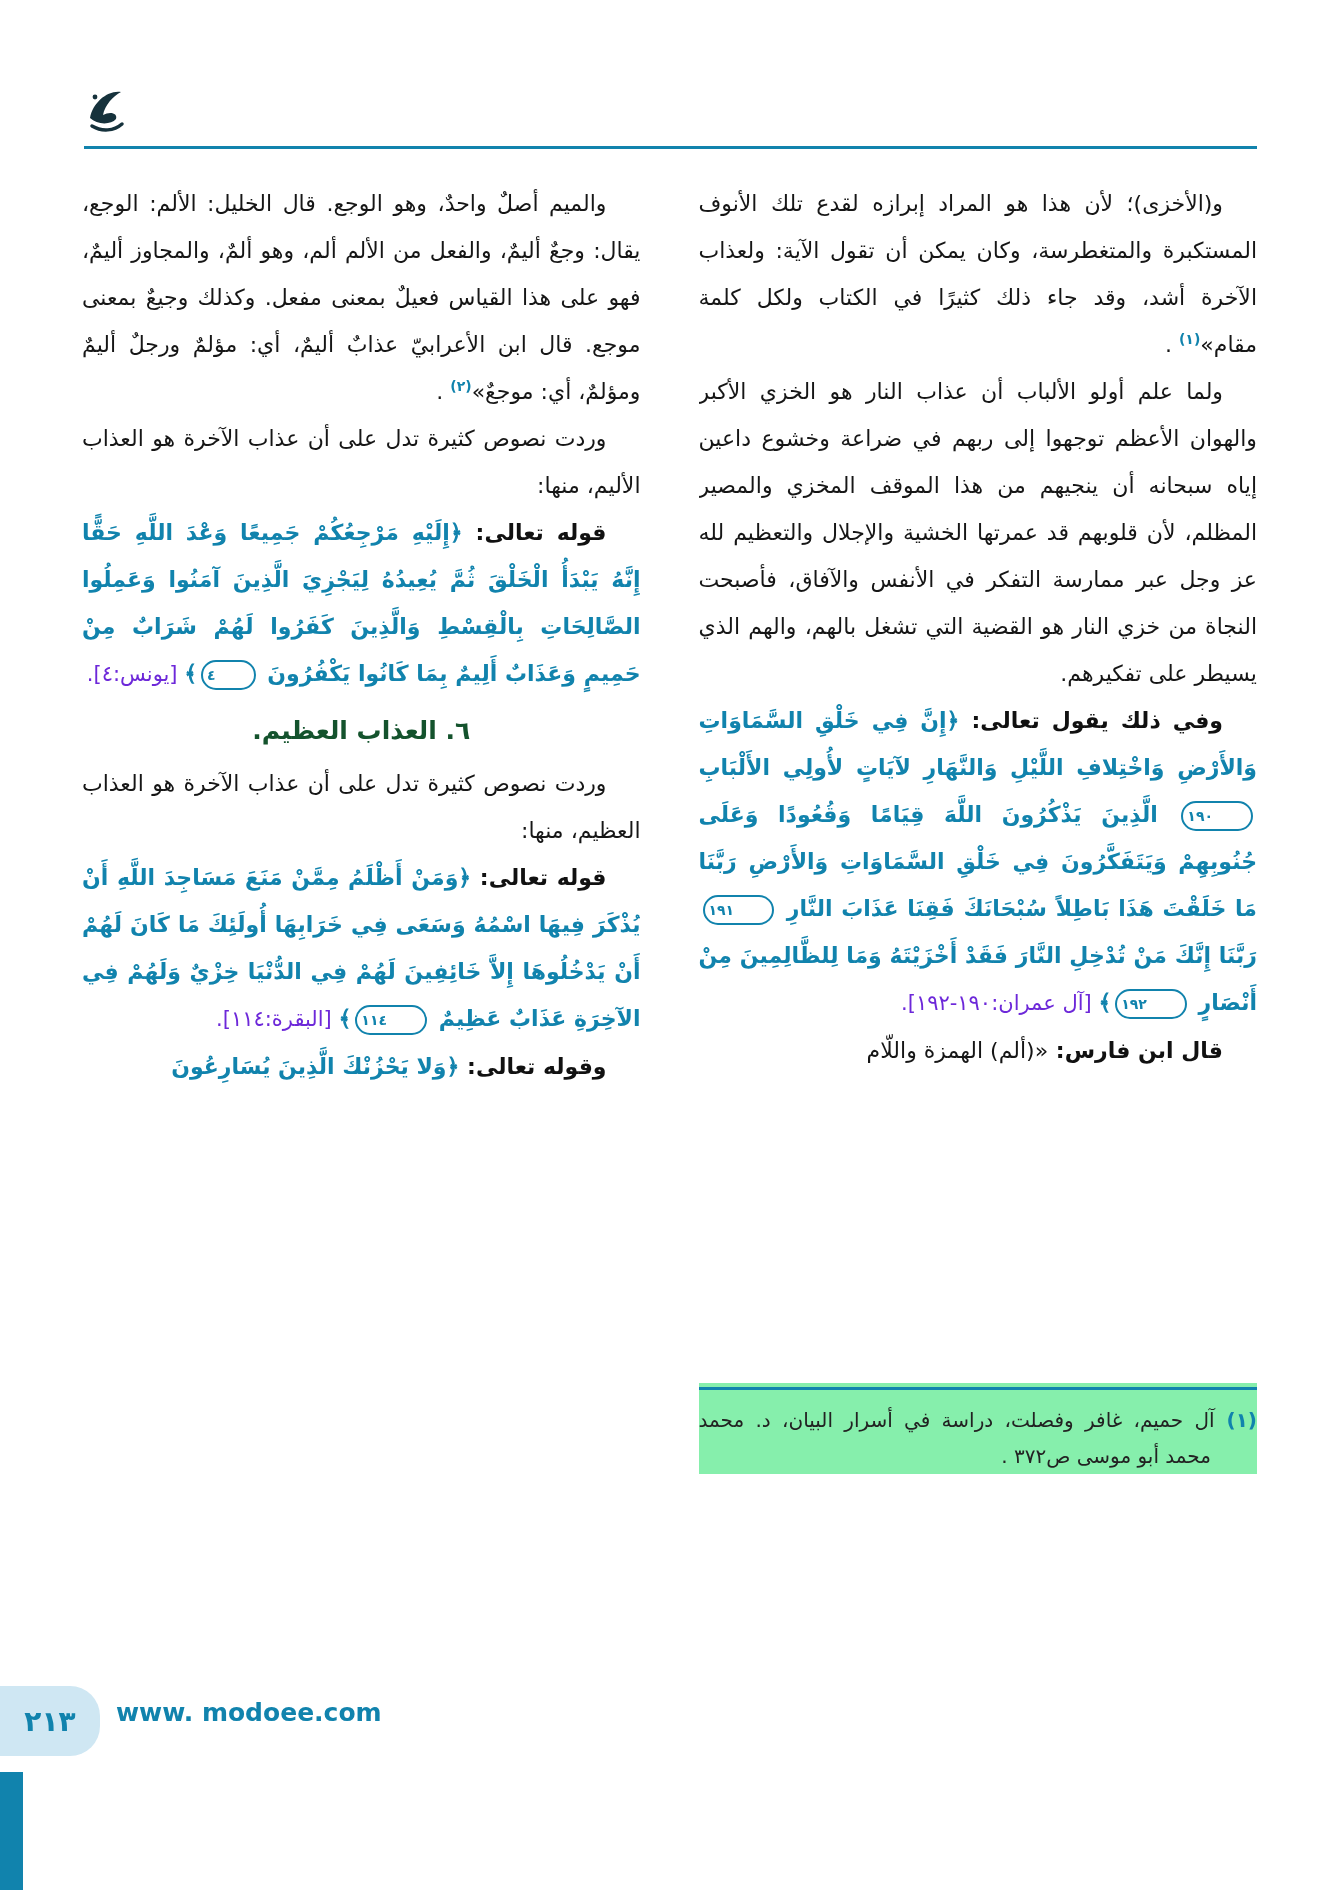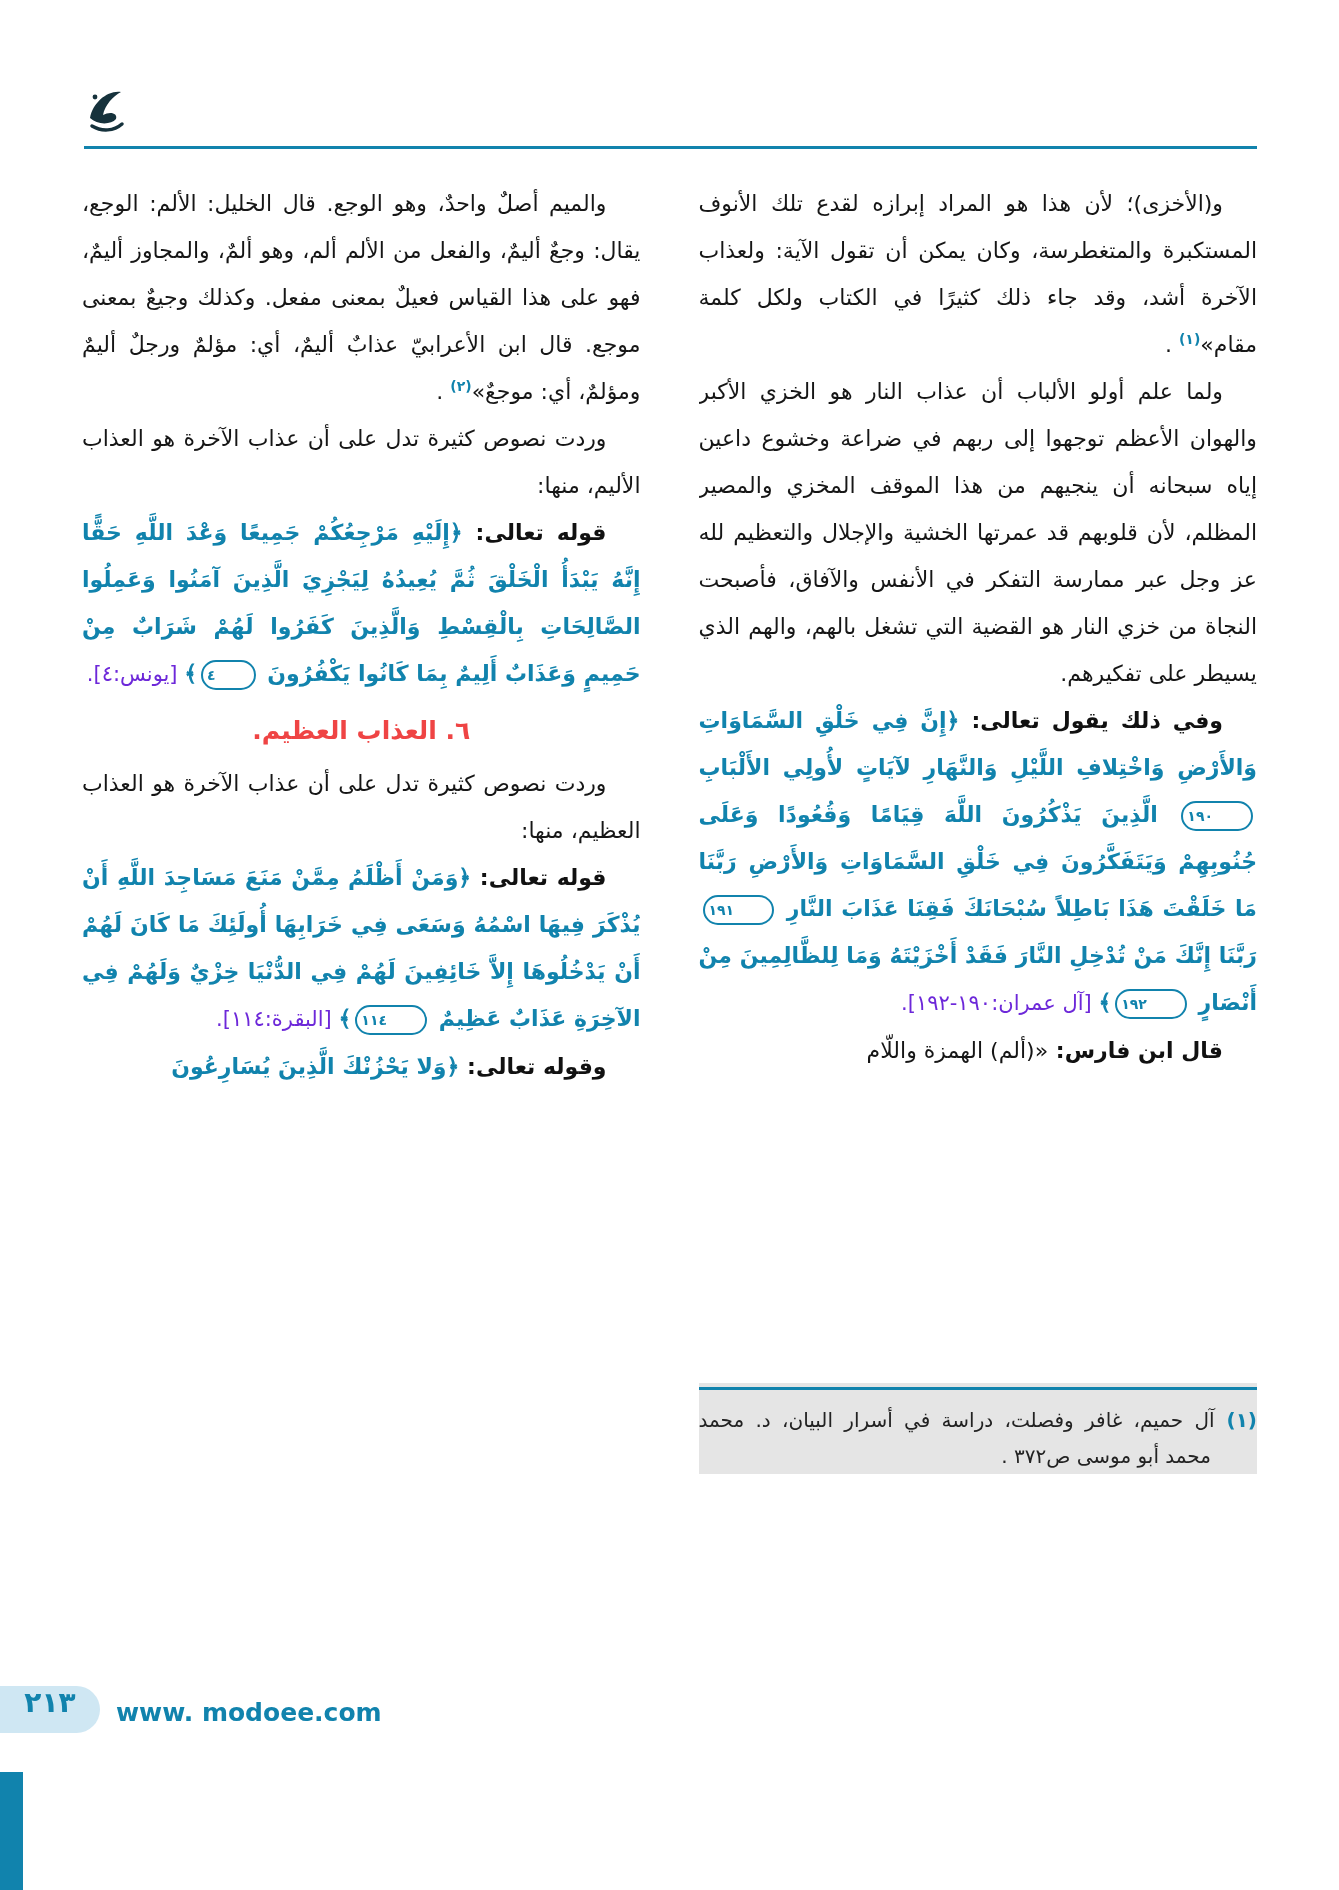--- a/index.html
+++ b/index.html
@@ -24,48 +24,48 @@
   .columns{
     position:absolute;top:180px;left:82px;right:82px;height:1294px;
     display:flex;gap:58px;direction:rtl;
   }
   .col{flex:1;position:relative;overflow:hidden;}
   .para{
     font-size:22px;line-height:47px;color:#161616;
     text-align:justify;text-indent:34px;margin:0;
   }
   .heading{
-    font-size:25px;line-height:50px;font-weight:bold;color:#ef4444;
+    font-size:25px;line-height:50px;font-weight:bold;color:#14532d;
     text-align:center;margin:8px 0 4px;
   }
   .seg-lead{font-weight:bold;color:#111;}
   .seg-quran{color:var(--accent);font-weight:bold;}
   .seg-ref{color:#6d28d9;font-size:21px;}
   .seg-fn{color:var(--accent);font-size:14px;font-weight:bold;vertical-align:super;line-height:0;}
   .verse-num{
     display:inline-block;min-width:30px;height:30px;line-height:26px;
     border:2px solid var(--accent);border-radius:16px;
     color:var(--accent);font-size:14px;font-weight:bold;
     text-align:center;vertical-align:middle;margin:0 4px;padding:0 4px;
     background:#fff;
   }
   .footnotes{
-    position:absolute;bottom:0;left:0;right:0;background:#e5e5e5;padding-top:4px;
+    position:absolute;bottom:0;left:0;right:0;background:#86efac;padding-top:4px;
   }
   .fn-sep{height:3px;background:var(--accent);margin-bottom:12px;}
   .footnote{
     font-size:20px;line-height:36px;color:#222;text-align:justify;
     padding-right:46px;text-indent:-46px;margin:0;
   }
   .fn-mark{color:var(--accent);font-weight:bold;}
   
   .page-tab{
-    position:absolute;left:0;top:1686px;width:100px;height:47px;
+    position:absolute;left:0;top:1686px;width:100px;height:70px;
     background:var(--tab-bg);border-radius:0 30px 30px 0;
-    display:flex;justify-content:center;
+    display:flex;align-items:center;justify-content:center;
   }
   .page-num{color:var(--accent);font-size:28px;font-weight:bold;direction:ltr;}
   .site{
     position:absolute;left:116px;top:1698px;
     color:var(--accent);font-size:25px;font-weight:bold;direction:ltr;
   }
   .corner-bar{position:absolute;left:0;bottom:0;width:23px;height:118px;background:var(--accent);}
 </style>
 </head>
 <body>

